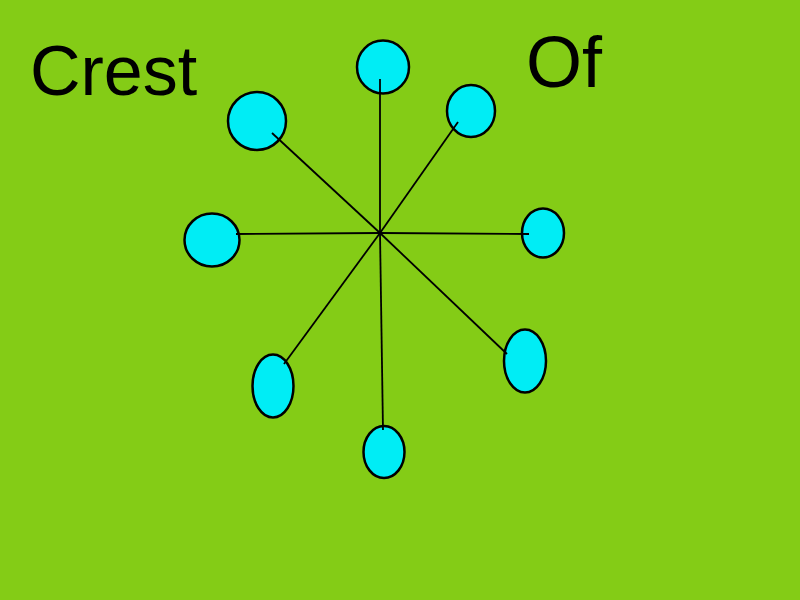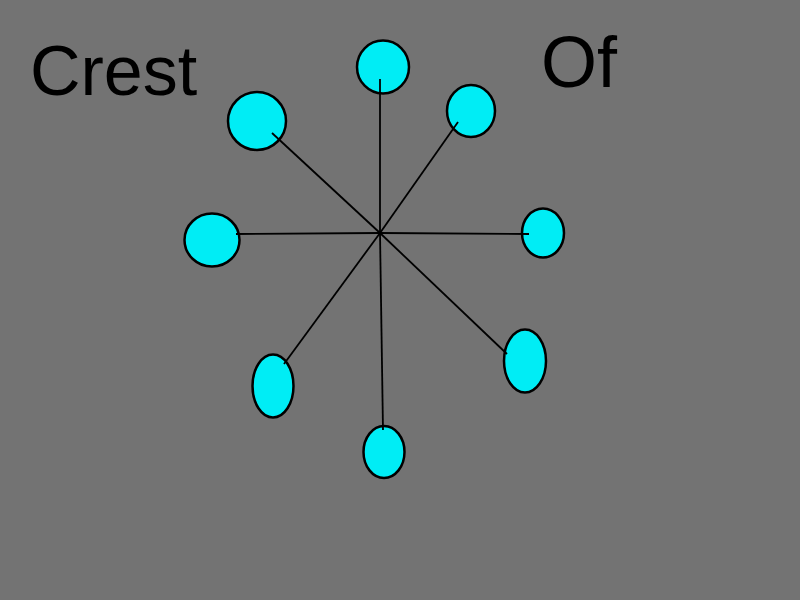--- a/index.html
+++ b/index.html
@@ -4,33 +4,33 @@
 <style>
   html, body {
     margin: 0;
     padding: 0;
     background: #ffffff;
   }
   .slide {
     position: relative;
     width: 800px;
     height: 600px;
-    background: #737373;
+    background: #84cc16;
     overflow: hidden;
     font-family: "Liberation Sans", sans-serif;
   }
   .word {
     position: absolute;
     color: #000000;
     line-height: 1;
     white-space: nowrap;
     user-select: none;
   }
   .word-crest { left: 30px;  top: 36px;  font-size: 70px; }
-  .word-of    { left: 541px; top: 26px;  font-size: 72px; }
+  .word-of    { left: 526px; top: 26px;  font-size: 72px; }
   .word-unity { left: 261px; top: 511px; font-size: 70px; }
   svg.star {
     position: absolute;
     left: 0;
     top: 0;
   }
 </style>
 </head>
 <body>
 

